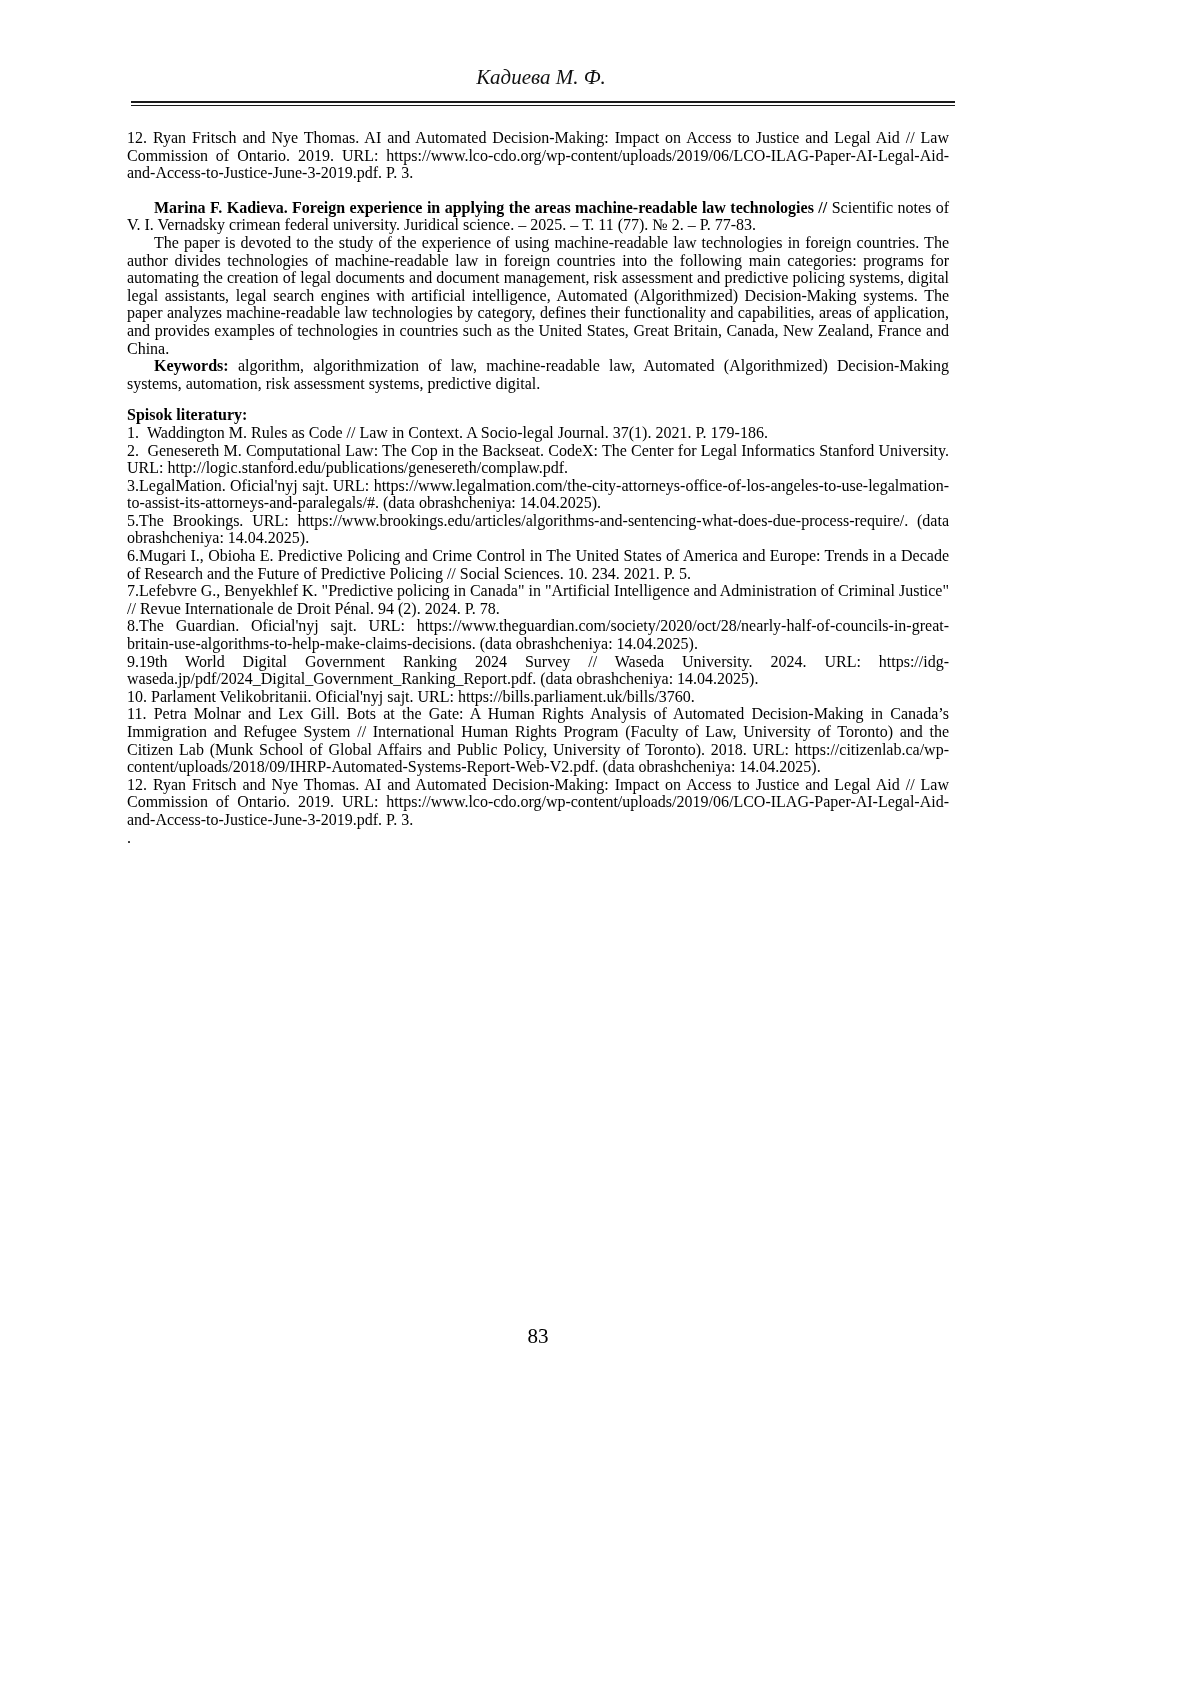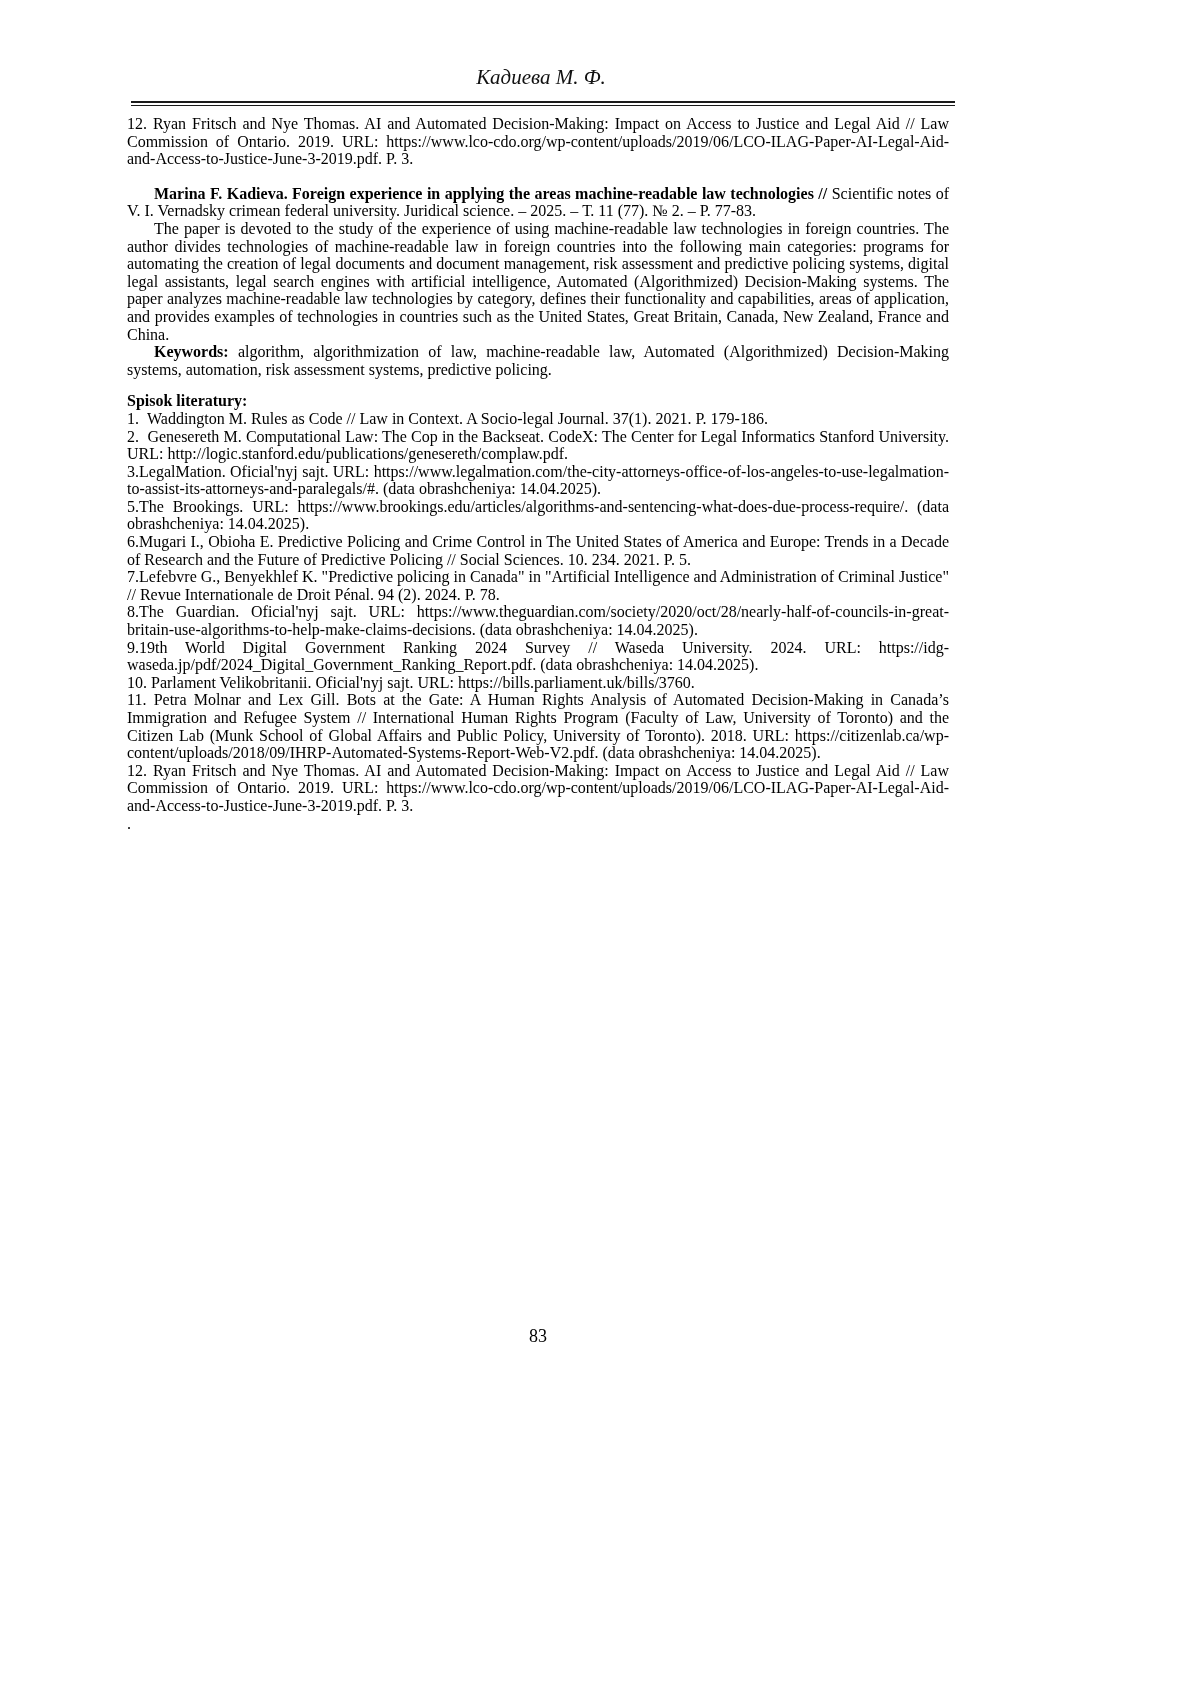--- a/index.html
+++ b/index.html
@@ -32,21 +32,21 @@
     position: absolute;
     top: 101px;
     left: 131px;
     width: 824px;
     height: 2px;
     border-top: 2px solid #1a1a1a;
     border-bottom: 1px solid #1a1a1a;
   }
   .content {
     position: absolute;
-    top: 115px;
+    top: 129px;
     left: 127px;
     width: 822px;
     font-size: 16px;
     line-height: 17.6px;
   }
   .content p {
     margin: 0;
     text-align: justify;
     overflow-wrap: anywhere;
   }
@@ -58,21 +58,21 @@
     font-weight: bold;
     font-size: 16px;
     line-height: 17.6px;
   }
   .page-number {
     position: absolute;
     top: 1326px;
     left: 127px;
     width: 822px;
     text-align: center;
-    font-size: 18px;
+    font-size: 21px;
     line-height: 20px;
   }
   b { font-weight: bold; }
 </style>
 </head>
 <body>
 
 <div class="page">
 
   <div class="running-header">
@@ -82,21 +82,21 @@
   <div class="header-rule"></div>
 
   <div class="content">
 
     <p>12. Ryan Fritsch and Nye Thomas. AI and Automated Decision-Making: Impact on Access to Justice and Legal Aid // Law Commission of Ontario. 2019. URL: https://www.lco-cdo.org/wp-content/uploads/2019/06/LCO-ILAG-Paper-AI-Legal-Aid-and-Access-to-Justice-June-3-2019.pdf. P. 3.</p>
 
     <p class="indent gap-before"><b>Marina F. Kadieva. Foreign experience in applying the areas machine-readable law technologies //</b><span> Scientific notes of V. I. Vernadsky crimean federal university. Juridical science. – 2025. – Т. 11 (77). № 2. – P. 77-83.</span></p>
 
     <p class="indent">The paper is devoted to the study of the experience of using machine-readable law technologies in foreign countries. The author divides technologies of machine-readable law in foreign countries into the following main categories: programs for automating the creation of legal documents and document management, risk assessment and predictive policing systems, digital legal assistants, legal search engines with artificial intelligence, Automated (Algorithmized) Decision-Making systems. The paper analyzes machine-readable law technologies by category, defines their functionality and capabilities, areas of application, and provides examples of technologies in countries such as the United States, Great Britain, Canada, New Zealand, France and China.</p>
 
-    <p class="indent"><b>Keywords:</b><span> algorithm, algorithmization of law, machine-readable law, Automated (Algorithmized) Decision-Making systems, automation, risk assessment systems, predictive policing.</span></p>
+    <p class="indent"><b>Keywords:</b><span> algorithm, algorithmization of law, machine-readable law, Automated (Algorithmized) Decision-Making systems, automation, risk assessment systems, predictive digital.</span></p>
 
     <h2 class="list-heading">Spisok literatury:</h2>
 
     <p>1.&nbsp;&nbsp;Waddington M. Rules as Code // Law in Context. A Socio-legal Journal. 37(1). 2021. P. 179-186.</p>
     <p>2.&nbsp;&nbsp;Genesereth M. Computational Law: The Cop in the Backseat. CodeX: The Center for Legal Informatics Stanford University. URL: http://logic.stanford.edu/publications/genesereth/complaw.pdf.</p>
     <p>3.LegalMation. Oficial'nyj sajt. URL: https://www.legalmation.com/the-city-attorneys-office-of-los-angeles-to-use-legalmation-to-assist-its-attorneys-and-paralegals/#. (data obrashcheniya: 14.04.2025).</p>
     <p>5.The Brookings. URL: https://www.brookings.edu/articles/algorithms-and-sentencing-what-does-due-process-require/. (data obrashcheniya: 14.04.2025).</p>
     <p>6.Mugari I., Obioha E. Predictive Policing and Crime Control in The United States of America and Europe: Trends in a Decade of Research and the Future of Predictive Policing // Social Sciences. 10. 234. 2021. P. 5.</p>
     <p>7.Lefebvre G., Benyekhlef K. "Predictive policing in Canada" in "Artificial Intelligence and Administration of Criminal Justice" // Revue Internationale de Droit Pénal. 94 (2). 2024. P. 78.</p>
     <p>8.The Guardian. Oficial'nyj sajt. URL: https://www.theguardian.com/society/2020/oct/28/nearly-half-of-councils-in-great-britain-use-algorithms-to-help-make-claims-decisions. (data obrashcheniya: 14.04.2025).</p>

